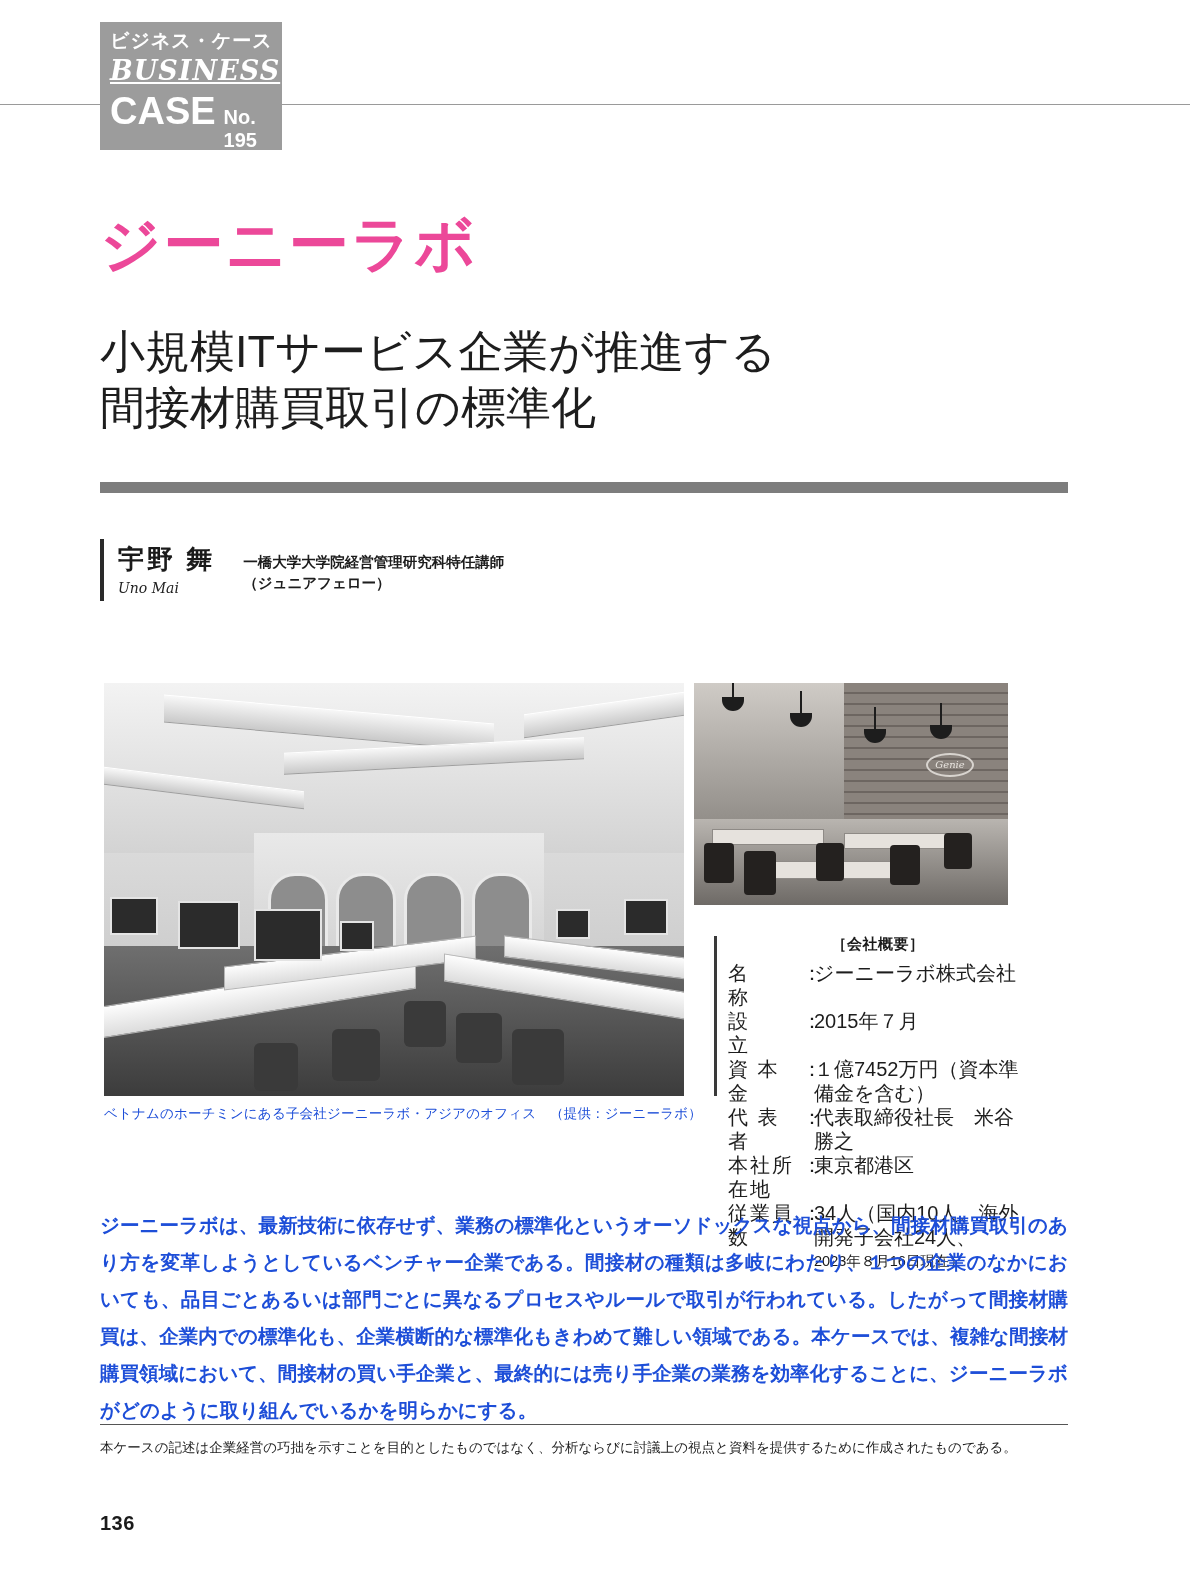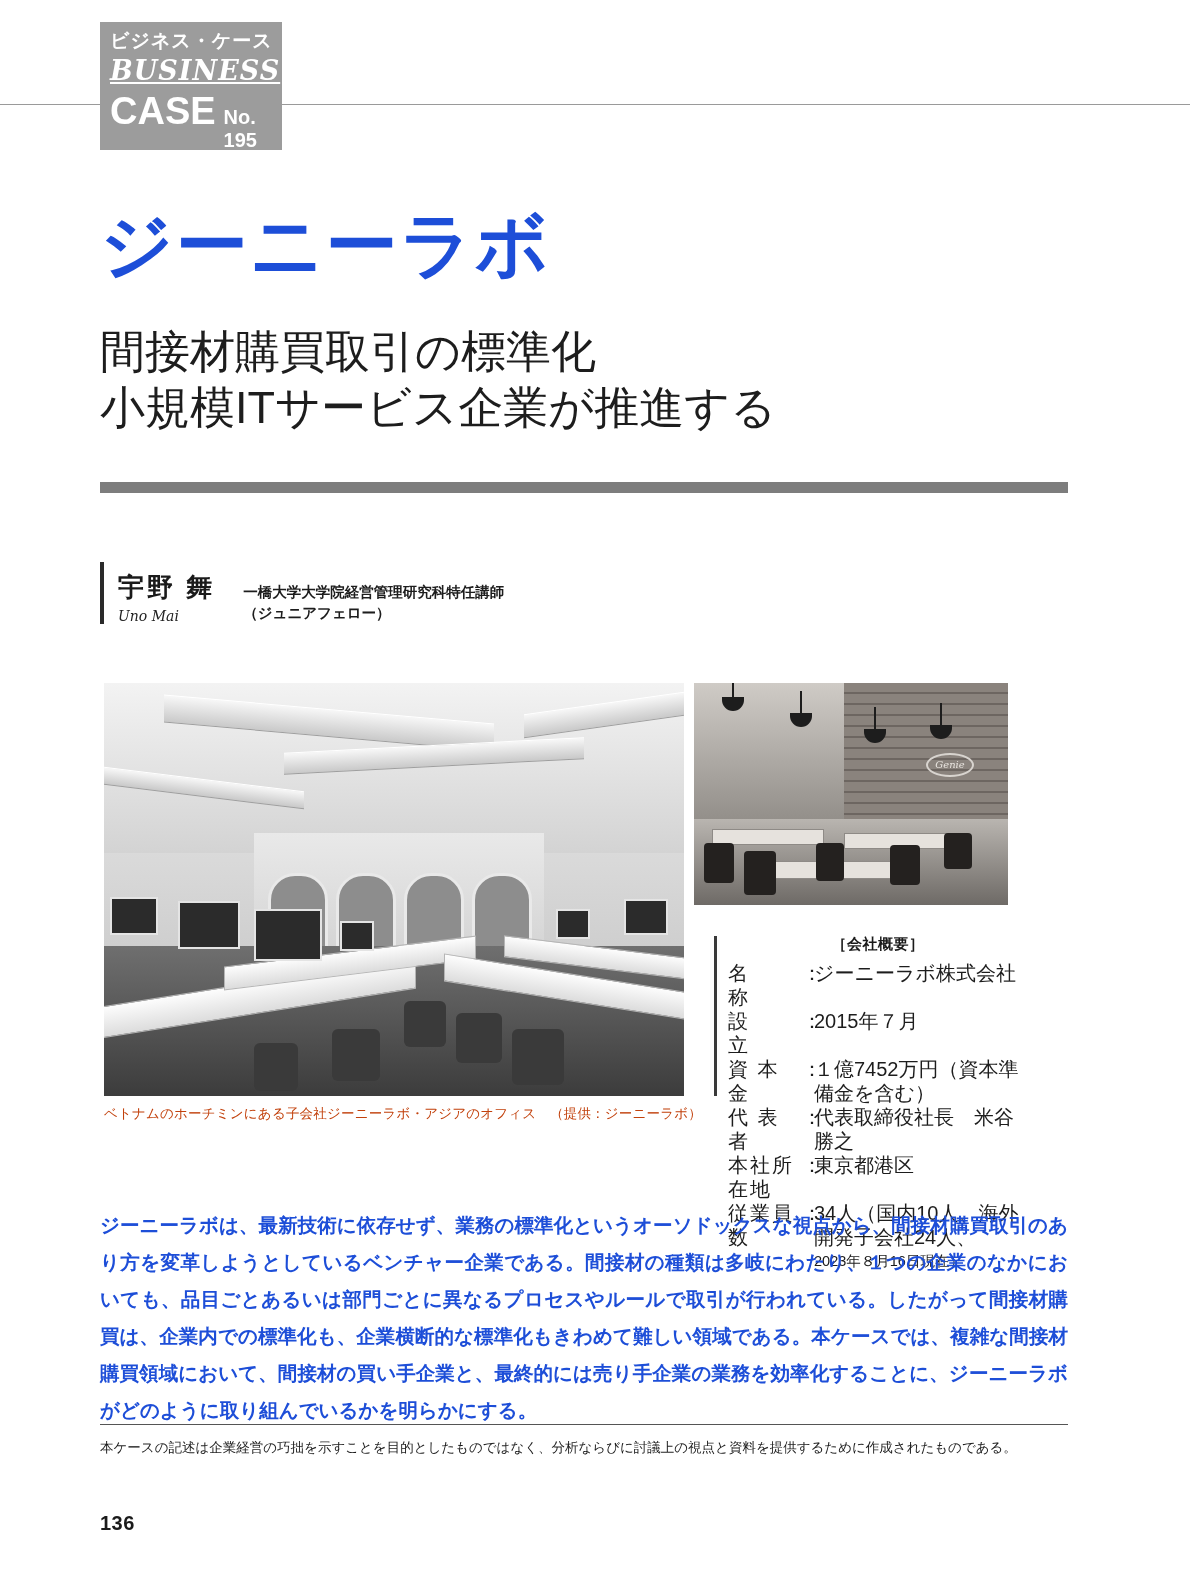--- a/index.html
+++ b/index.html
@@ -69,25 +69,25 @@
   .case-badge .no {
     font-weight: 700;
     font-size: 20px;
   }
 
   
   .main-title {
     position: absolute;
     left: 100px;
     top: 190px;
-    font-size: 72px;
+    font-size: 60px;
     font-weight: 700;
     letter-spacing: 2px;
     line-height: 110px;
-    color: #1d4ed8;
+    color: #ec4899;
     white-space: nowrap;
     text-align: right;
   }
   .sub-title {
     position: absolute;
     left: 100px;
     top: 324px;
     font-size: 45px;
     font-weight: 500;
     line-height: 56px;
@@ -100,23 +100,23 @@
     top: 482px;
     width: 968px;
     height: 11px;
     background: #7d7d7d;
   }
 
   
   .author-block {
     position: absolute;
     left: 100px;
-    top: 562px;
+    top: 539px;
     display: flex;
-    align-items: flex-end;
+    align-items: center;
   }
   .author-bar {
     width: 4px;
     height: 62px;
     background: #2a2a2a;
     margin-right: 14px;
   }
   .author-name {
     font-size: 26px;
     font-weight: 700;
@@ -156,21 +156,21 @@
     width: 314px;
     height: 222px;
     overflow: hidden;
     background: #c6c6c6;
   }
   .photo-caption {
     position: absolute;
     left: 104px;
     top: 1105px;
     font-size: 13.5px;
-    color: #c2410c;
+    color: #1d4ed8;
     letter-spacing: 0.2px;
   }
 
   
   .off-sky {
     position: absolute; inset: 0;
     background: linear-gradient(#ededed 0%, #d8d8d8 45%, #bdbdbd 100%);
   }
   .off-ceiling {
     position: absolute; left: 0; top: 0; width: 100%; height: 170px;
@@ -352,22 +352,22 @@
   <div class="jp">ビジネス・ケース</div>
   <div class="biz">BUSINESS</div>
   <div class="caserow">
     <span class="case">CASE</span>
     <span class="no">No. 195</span>
   </div>
 </div>
 
 <div class="main-title">ジーニーラボ</div>
 <div class="sub-title">
+  <div>小規模ITサービス企業が推進する</div>
   <div>間接材購買取引の標準化</div>
-  <div>小規模ITサービス企業が推進する</div>
 </div>
 <div class="title-bar"></div>
 
 <div class="author-block">
   <div class="author-bar"></div>
   <div>
     <div class="author-name">宇野 舞</div>
     <div class="author-roman">Uno Mai</div>
   </div>
   <div class="author-affil">

